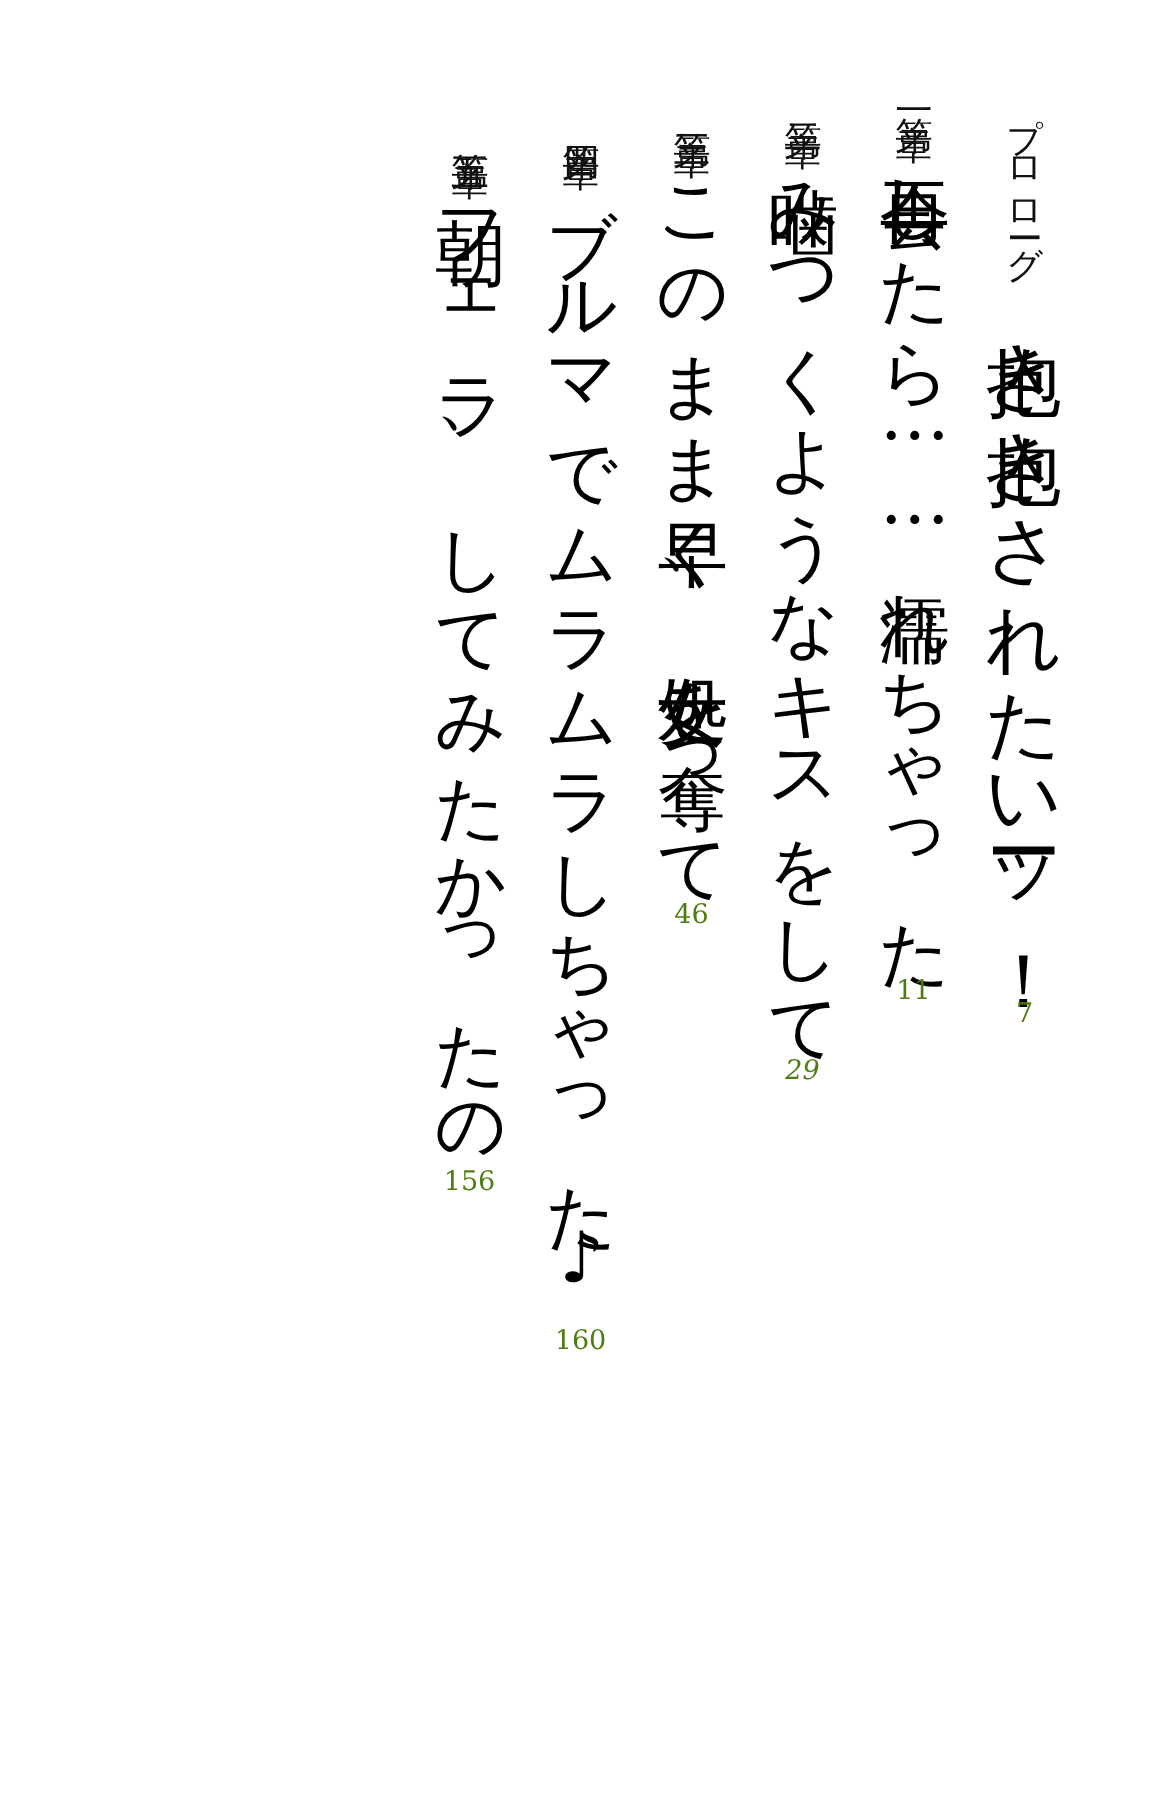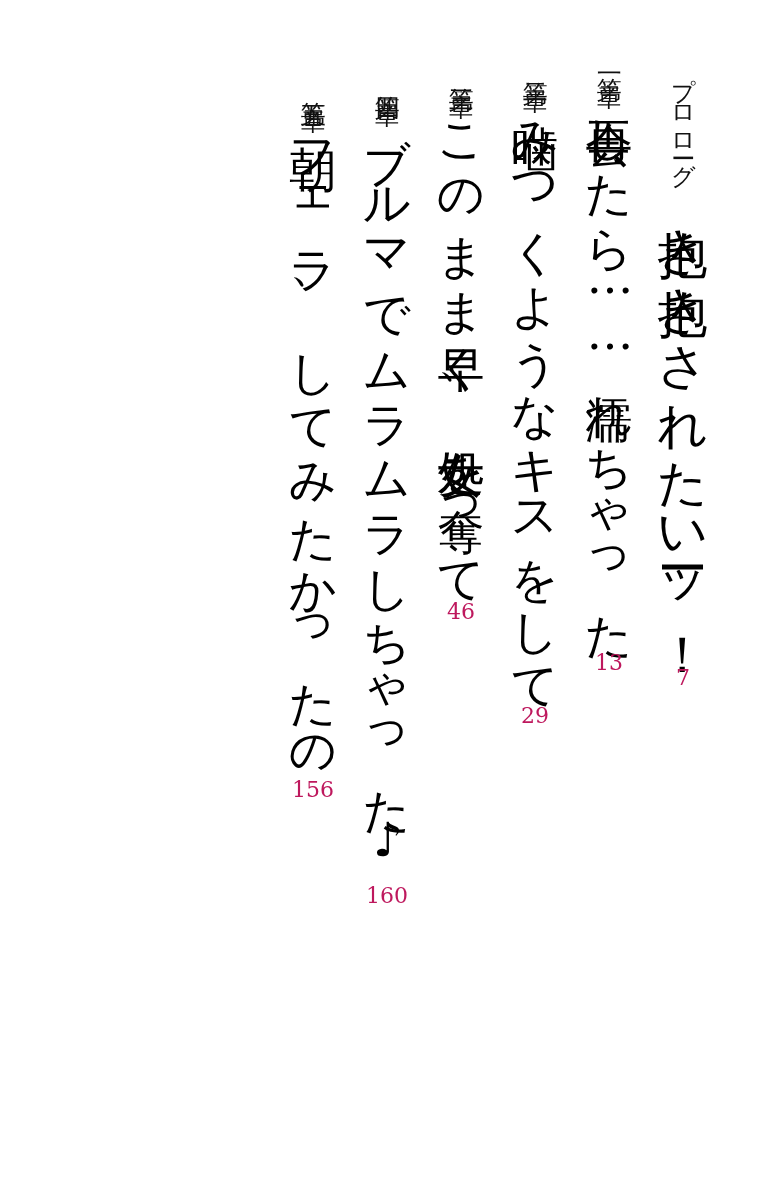--- a/index.html
+++ b/index.html
@@ -73,41 +73,41 @@
     line-height: 1.08;
     letter-spacing: 0.02em;
     white-space: nowrap;
     margin: 14px auto 0 auto;
     color: #000000;
   }
 
   
   .entry-page {
     writing-mode: horizontal-tb;
-    font-size: 22px;
+    font-size: 18px;
     line-height: 1;
     text-align: center;
     width: 100%;
     margin-top: 10px;
-    color: #be185d;
+    color: #4d7c0f;
     font-family: "DejaVu Serif", "Liberation Serif", serif;
   }
 
   
   .e0 .chapter-label { padding-top: 14px; }
   .e0 .entry-title { font-size: 50px; margin-top: 16px; }
   .e0 .entry-page { margin-top: 14px; }
 
   .e1 .chapter-label { padding-top: 12px; }
   .e1 .entry-title { margin-top: 18px; }
   .e1 .entry-page { margin-top: 16px; }
 
   .e2 .chapter-label { padding-top: 16px; }
   .e2 .entry-title { margin-top: 18px; }
-  .e2 .entry-page { margin-top: 16px; }
+  .e2 .entry-page { margin-top: 16px; font-style: italic; }
 
   .e3 .chapter-label { padding-top: 22px; }
   .e3 .entry-title { margin-top: 18px; }
   .e3 .entry-page { margin-top: 18px; }
 
   .e4 .chapter-label { padding-top: 30px; }
   .e4 .entry-title { margin-top: 18px; }
   .e4 .entry-page { margin-top: 18px; }
 
   .e5 .chapter-label { padding-top: 36px; }
@@ -122,21 +122,21 @@
 
     <div class="toc-entry e0">
       <div class="chapter-label prologue">プロローグ</div>
       <div class="entry-title">抱き抱きされたいーッ！</div>
       <div class="entry-page">7</div>
     </div>
 
     <div class="toc-entry e1">
       <div class="chapter-label">第一章</div>
       <div class="entry-title">再会したら……濡れちゃった</div>
-      <div class="entry-page">13</div>
+      <div class="entry-page">11</div>
     </div>
 
     <div class="toc-entry e2">
       <div class="chapter-label">第二章</div>
       <div class="entry-title">噛みつくようなキスをして</div>
       <div class="entry-page">29</div>
     </div>
 
     <div class="toc-entry e3">
       <div class="chapter-label">第三章</div>

